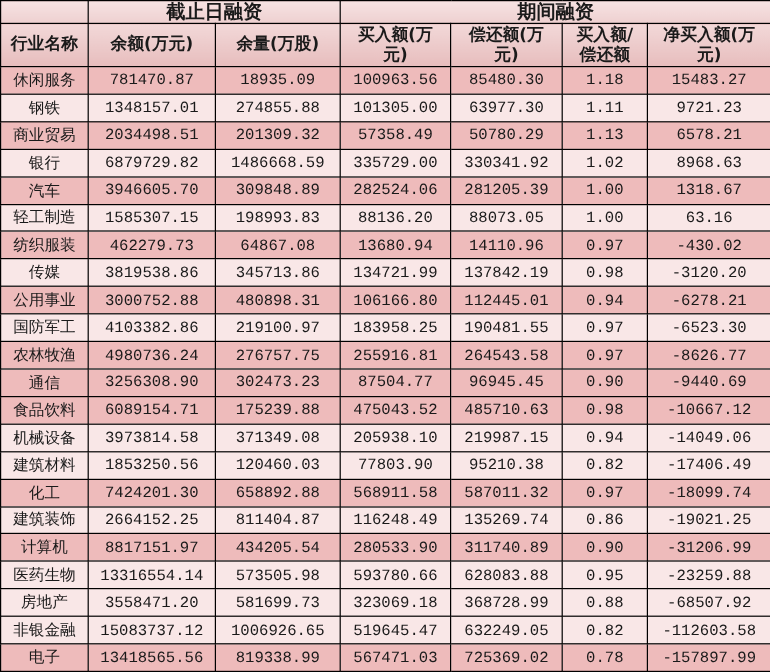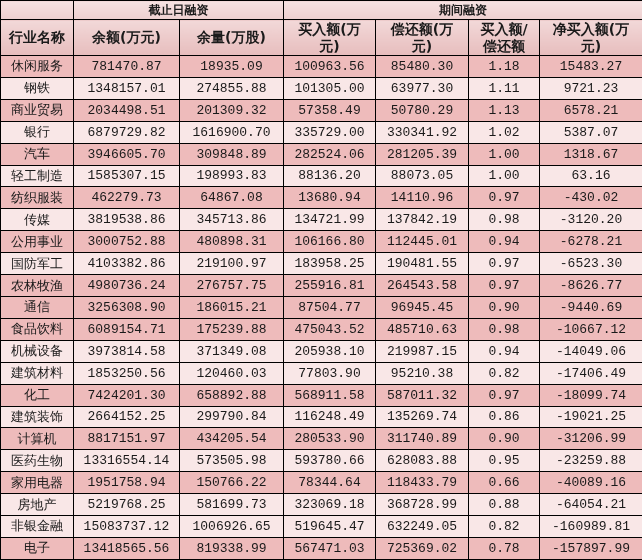--- a/index.html
+++ b/index.html
@@ -24,21 +24,21 @@
   table.fin th, table.fin td {
     border: 1px solid #000000;
     padding: 0 2px;
     text-align: center;
     vertical-align: middle;
     overflow: hidden;
   }
   
   thead tr.group-row th {
     height: 18px;
-    font-size: 12px;
+    font-size: 16px;
     font-weight: bold;
     background: linear-gradient(180deg, #f6e2e2 0%, #eed0d0 100%);
     line-height: 1.05;
   }
   thead tr.col-row th {
     height: 35px;
     font-size: 14px;
     font-weight: bold;
     background: linear-gradient(180deg, #f2d8d8 0%, #e7bdbd 100%);
     white-space: pre-line;
@@ -122,25 +122,25 @@
     <td class="val">2034498.51</td>
     <td class="val">201309.32</td>
     <td class="val">57358.49</td>
     <td class="val">50780.29</td>
     <td class="val">1.13</td>
     <td class="val">6578.21</td>
   </tr>
         <tr class="data-row even">
     <td class="industry">银行</td>
     <td class="val">6879729.82</td>
-    <td class="val">1616900.70</td>
+    <td class="val">1486668.59</td>
     <td class="val">335729.00</td>
     <td class="val">330341.92</td>
     <td class="val">1.02</td>
-    <td class="val">5387.07</td>
+    <td class="val">8968.63</td>
   </tr>
         <tr class="data-row odd">
     <td class="industry">汽车</td>
     <td class="val">3946605.70</td>
     <td class="val">309848.89</td>
     <td class="val">282524.06</td>
     <td class="val">281205.39</td>
     <td class="val">1.00</td>
     <td class="val">1318.67</td>
   </tr>
@@ -194,21 +194,21 @@
     <td class="val">4980736.24</td>
     <td class="val">276757.75</td>
     <td class="val">255916.81</td>
     <td class="val">264543.58</td>
     <td class="val">0.97</td>
     <td class="val">-8626.77</td>
   </tr>
         <tr class="data-row odd">
     <td class="industry">通信</td>
     <td class="val">3256308.90</td>
-    <td class="val">186015.21</td>
+    <td class="val">302473.23</td>
     <td class="val">87504.77</td>
     <td class="val">96945.45</td>
     <td class="val">0.90</td>
     <td class="val">-9440.69</td>
   </tr>
         <tr class="data-row odd">
     <td class="industry">食品饮料</td>
     <td class="val">6089154.71</td>
     <td class="val">175239.88</td>
     <td class="val">475043.52</td>
@@ -239,21 +239,21 @@
     <td class="val">7424201.30</td>
     <td class="val">658892.88</td>
     <td class="val">568911.58</td>
     <td class="val">587011.32</td>
     <td class="val">0.97</td>
     <td class="val">-18099.74</td>
   </tr>
         <tr class="data-row even">
     <td class="industry">建筑装饰</td>
     <td class="val">2664152.25</td>
-    <td class="val">299790.84</td>
+    <td class="val">811404.87</td>
     <td class="val">116248.49</td>
     <td class="val">135269.74</td>
     <td class="val">0.86</td>
     <td class="val">-19021.25</td>
   </tr>
         <tr class="data-row odd">
     <td class="industry">计算机</td>
     <td class="val">8817151.97</td>
     <td class="val">434205.54</td>
     <td class="val">280533.90</td>
@@ -263,46 +263,37 @@
   </tr>
         <tr class="data-row even">
     <td class="industry">医药生物</td>
     <td class="val">13316554.14</td>
     <td class="val">573505.98</td>
     <td class="val">593780.66</td>
     <td class="val">628083.88</td>
     <td class="val">0.95</td>
     <td class="val">-23259.88</td>
   </tr>
-        <tr class="data-row odd">
-    <td class="industry">家用电器</td>
-    <td class="val">1951758.94</td>
-    <td class="val">150766.22</td>
-    <td class="val">78344.64</td>
-    <td class="val">118433.79</td>
-    <td class="val">0.66</td>
-    <td class="val">-40089.16</td>
-  </tr>
         <tr class="data-row even">
     <td class="industry">房地产</td>
-    <td class="val">5219768.25</td>
+    <td class="val">3558471.20</td>
     <td class="val">581699.73</td>
     <td class="val">323069.18</td>
     <td class="val">368728.99</td>
     <td class="val">0.88</td>
-    <td class="val">-64054.21</td>
+    <td class="val">-68507.92</td>
   </tr>
         <tr class="data-row even">
     <td class="industry">非银金融</td>
     <td class="val">15083737.12</td>
     <td class="val">1006926.65</td>
     <td class="val">519645.47</td>
     <td class="val">632249.05</td>
     <td class="val">0.82</td>
-    <td class="val">-160989.81</td>
+    <td class="val">-112603.58</td>
   </tr>
         <tr class="data-row odd">
     <td class="industry">电子</td>
     <td class="val">13418565.56</td>
     <td class="val">819338.99</td>
     <td class="val">567471.03</td>
     <td class="val">725369.02</td>
     <td class="val">0.78</td>
     <td class="val">-157897.99</td>
   </tr>

